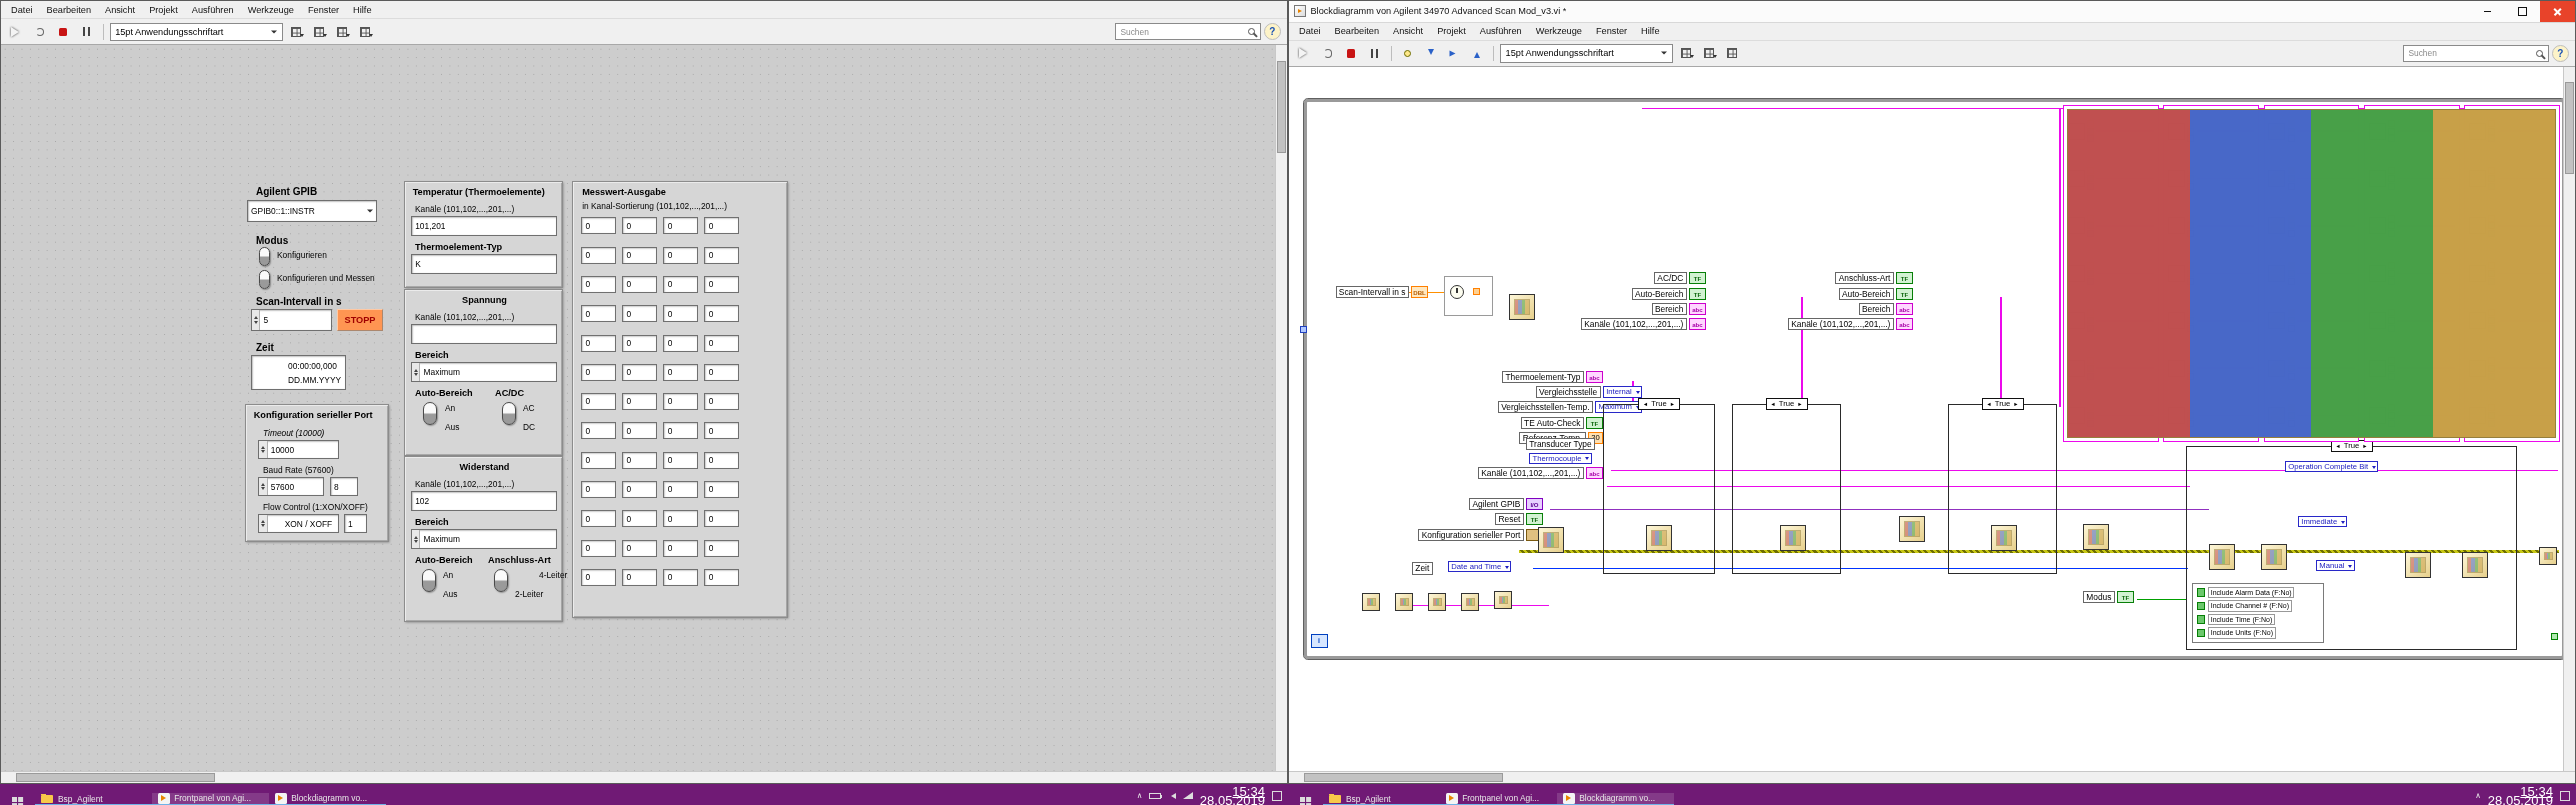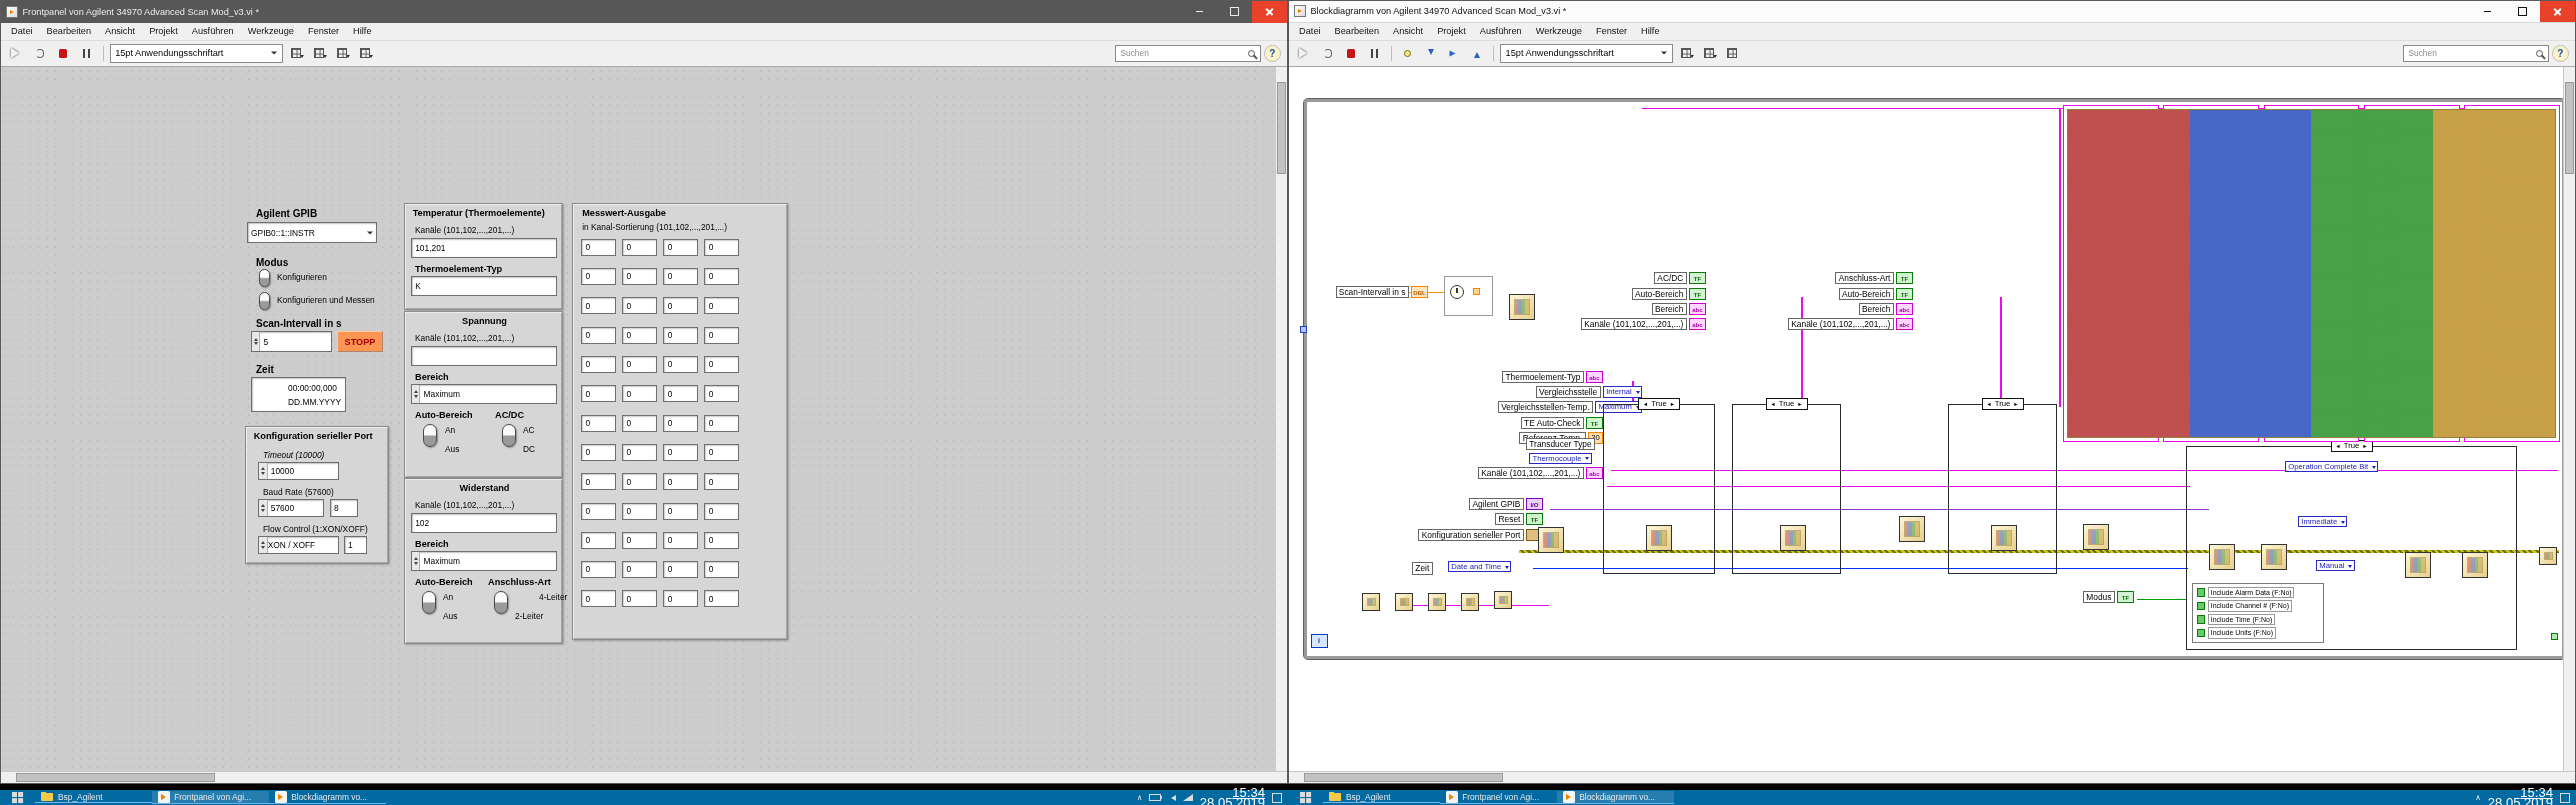--- a/index.html
+++ b/index.html
@@ -110,21 +110,21 @@
 .farm{position:absolute;display:flex;gap:4.6px;}
 .farm-col{flex:1;border:1.5px solid #ec09ec;background:#fff;display:flex;flex-direction:column;padding:1.5px 3.8px;}
 .farm-row{flex:1;display:flex;align-items:center;gap:2.3px;}
 .farm-row::after{content:'';flex:1;height:1.5px;background:#ec09ec;}
 .farm-minis{display:flex;flex-direction:column;gap:0.8px;}
 .inc-cluster{position:absolute;background:#fff;border:0.8px solid #7a7a7a;padding:3.1px 3.8px;display:flex;flex-direction:column;gap:2.3px;}
 .inc-row{display:flex;align-items:center;gap:3.1px;}
 .inc-box{width:8.4px;height:8.4px;background:#6cc86c;border:1.2px solid #067f06;flex:0 0 auto;}
 .inc-label{font-size:7px;border:0.8px solid #999;background:#fff;padding:0 1.5px;line-height:9.2px;white-space:nowrap;color:#000;}
 
-.taskbar{position:absolute;left:0;bottom:0;width:1288px;height:15px;background:#0369a1;display:flex;align-items:center;color:#e8e8e8;}
+.taskbar{position:absolute;left:0;bottom:0;width:1288px;height:21px;background:#701a75;display:flex;align-items:flex-end;color:#e8e8e8;}
 .start{width:35px;display:flex;align-items:center;justify-content:center;}
 .winlogo{width:4.6px;height:4.6px;background:#dcdcdc;box-shadow:6.1px 0 #dcdcdc,0 6.1px #dcdcdc,6.1px 6.1px #dcdcdc;margin:-3.1px 6.1px 3.1px 0;}
 .task-item{width:117px;display:flex;align-items:center;gap:4.6px;padding:0 6.1px;font-size:8.4px;border-bottom:1.5px solid #6fb3e8;white-space:nowrap;overflow:hidden;}
 .task-item.active{background:rgba(255,255,255,.14);}
 .task-label{overflow:hidden;text-overflow:ellipsis;}
 .ico-folder{width:12.3px;height:8.4px;background:#f8c84a;border-radius:0.8px;position:relative;flex:0 0 auto;}
 .ico-folder::before{content:'';position:absolute;top:-2.3px;left:0;width:5.4px;height:2.3px;background:#f8c84a;border-radius:0.8px 0.8px 0 0;}
 .ico-lv{width:11.5px;height:11.5px;background:#f4f4f4;border-radius:1.5px;position:relative;flex:0 0 auto;}
 .ico-lv::after{content:'';position:absolute;left:3.1px;top:2.3px;border:3.1px solid transparent;border-left:5.4px solid #e88400;}
 .tray{margin-left:auto;display:flex;align-items:center;gap:7px;padding-right:6.1px;}
@@ -136,29 +136,20 @@
 .clock{font-size:13px;line-height:9.2px;text-align:right;color:#fff;text-decoration:underline;}
 .ico-notif{width:10px;height:10px;border:0.8px solid #ddd;}
 </style>
 </head>
 <body>
 
 <div class="screen">
 
 <div class="monitor left">
   <div class="window">
-    <div class="titlebar inactive">
-      <span class="vi-doc-icon"></span>
-      <span class="title-text">Frontpanel von Agilent 34970 Advanced Scan Mod_v3.vi *</span>
-      <div class="winbtns">
-        <span class="wbtn min"></span>
-        <span class="wbtn max"></span>
-        <span class="wbtn close"></span>
-      </div>
-    </div>
     <div class="menubar">
           <span class="menu-item">Datei</span>
           <span class="menu-item">Bearbeiten</span>
           <span class="menu-item">Ansicht</span>
           <span class="menu-item">Projekt</span>
           <span class="menu-item">Ausführen</span>
           <span class="menu-item">Werkzeuge</span>
           <span class="menu-item">Fenster</span>
           <span class="menu-item">Hilfe</span>
         </div>
@@ -254,21 +245,21 @@
           </div>
           <div class="fld" style="left:84px;top:72px;width:28px;height:18.4px;">
             <span class="val">8</span>
           </div>
           <span class="fp-l" style="left:17px;top:97px;">Flow Control (1:XON/XOFF)</span>
           <div class="fld" style="left:12.3px;top:109px;width:81px;height:18.4px;">
             <span class="spin">
                   <i class="up"></i>
                   <i class="dn"></i>
                 </span>
-            <span class="val" style="padding-left:0;">XON / XOFF</span>
+            <span class="val" style="padding-left:17px;">XON / XOFF</span>
           </div>
           <div class="fld" style="left:98px;top:109px;width:23px;height:18.4px;">
             <span class="val">1</span>
           </div>
         </div>
 
         <div class="fp-box" style="left:403px;top:136px;width:159px;height:107px;">
           <span class="fp-h" style="left:7.7px;top:4.6px;font-size:9.2px;">Temperatur (Thermoelemente)</span>
           <span class="fp-l" style="left:10px;top:21.5px;">Kanäle (101,102,...,201,...)</span>
           <div class="fld" style="left:6.1px;top:34px;width:146px;height:20px;">

